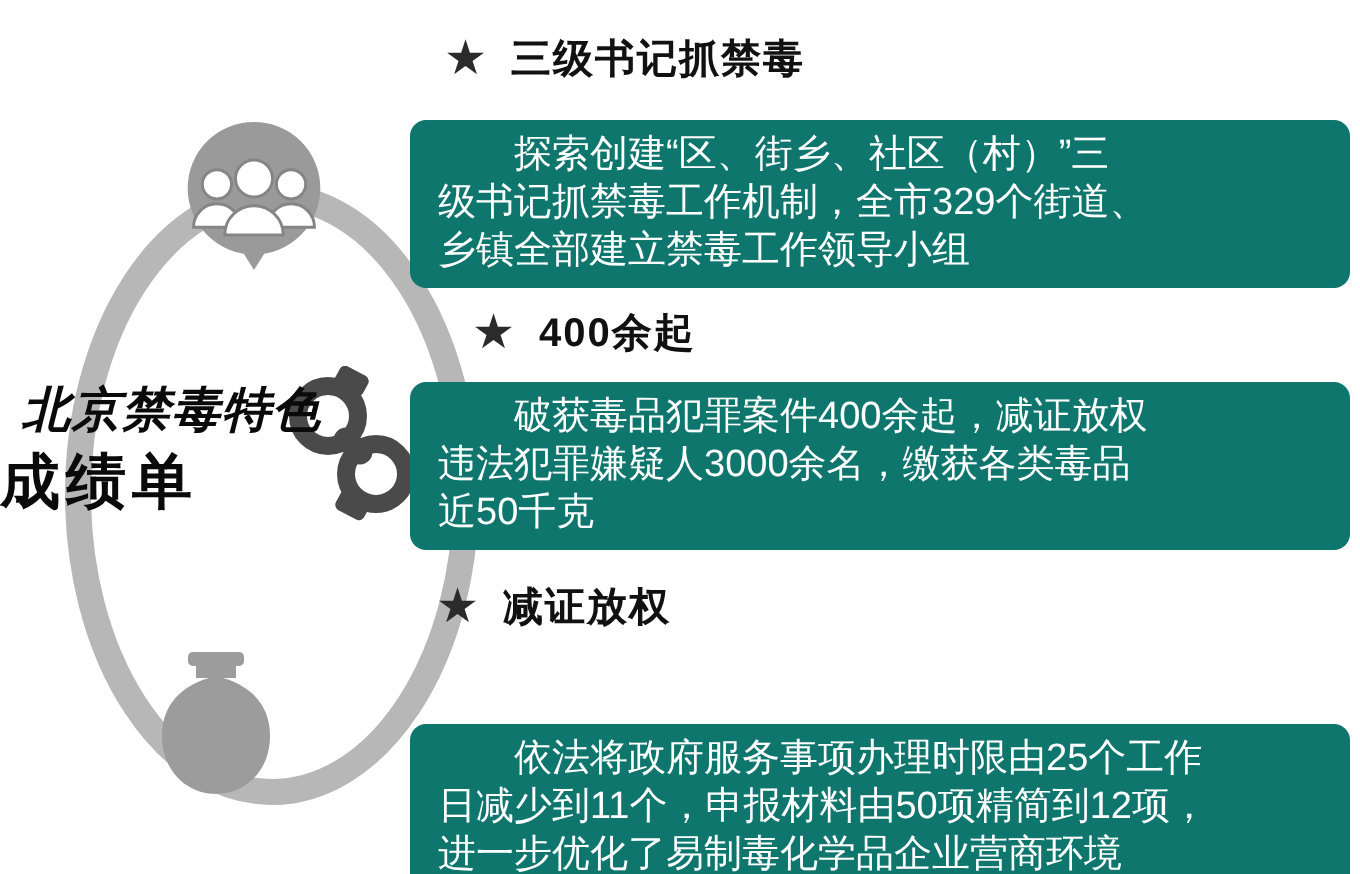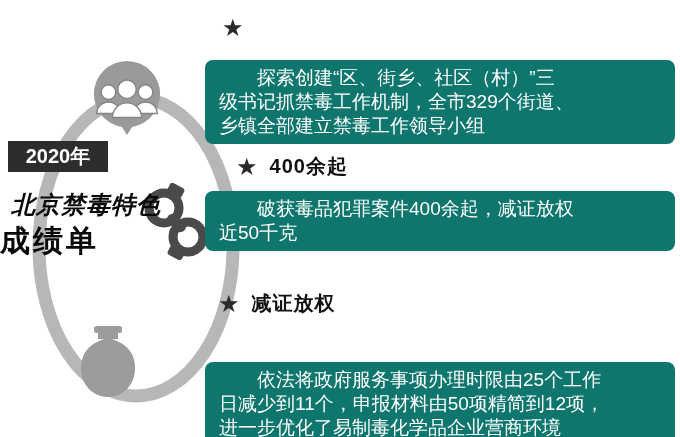--- a/index.html
+++ b/index.html
@@ -94,40 +94,41 @@
     <circle cx="33" cy="37" r="4.5" fill="none" stroke="#4a4a4a" stroke-width="3.5"></circle>
     <circle cx="40" cy="43" r="4.5" fill="none" stroke="#4a4a4a" stroke-width="3.5"></circle>
   </svg>
 
   <svg class="abs icon" style="left:77px; top:326px;" width="62" height="74" viewBox="0 0 62 74">
     <rect x="17" y="0" width="28" height="7" rx="2.5" fill="#9c9c9c"></rect>
     <path d="M21 7 h20 v6 h-20 z" fill="#9c9c9c"></path>
     <path d="M31 12 c-17 4 -27 14 -27 30 c0 17 12 29 27 29 c15 0 27 -12 27 -29 c0 -16 -10 -26 -27 -30 z" fill="#9c9c9c"></path>
   </svg>
 
-  <div id="badge" class="abs">2020年</div>
 
   <div id="title-line1" class="abs">北京禁毒特色</div>
   <div id="title-line2" class="abs">成绩单</div>
 
   <div class="abs section-head" style="left:222px; top:16px;">
     <span class="star">★</span>
+    <span class="head-text">三级书记抓禁毒</span>
   </div>
   <div class="abs info-box" style="left:205px; top:60px;">
     <div class="line first">探索创建“区、街乡、社区（村）”三</div>
     <div class="line">级书记抓禁毒工作机制，全市329个街道、</div>
     <div class="line">乡镇全部建立禁毒工作领导小组</div>
   </div>
 
   <div class="abs section-head" style="left:236px; top:153px;">
     <span class="star">★</span>
     <span class="head-text">400余起</span>
   </div>
   <div class="abs info-box" style="left:205px; top:191px;">
     <div class="line first">破获毒品犯罪案件400余起，减证放权</div>
+    <div class="line">违法犯罪嫌疑人3000余名，缴获各类毒品</div>
     <div class="line">近50千克</div>
   </div>
 
   <div class="abs section-head" style="left:218px; top:290px;">
     <span class="star">★</span>
     <span class="head-text">减证放权</span>
   </div>
   <div class="abs info-box" style="left:205px; top:322px;margin-top:40px;">
     <div class="line first">依法将政府服务事项办理时限由25个工作</div>
     <div class="line">日减少到11个，申报材料由50项精简到12项，</div>

